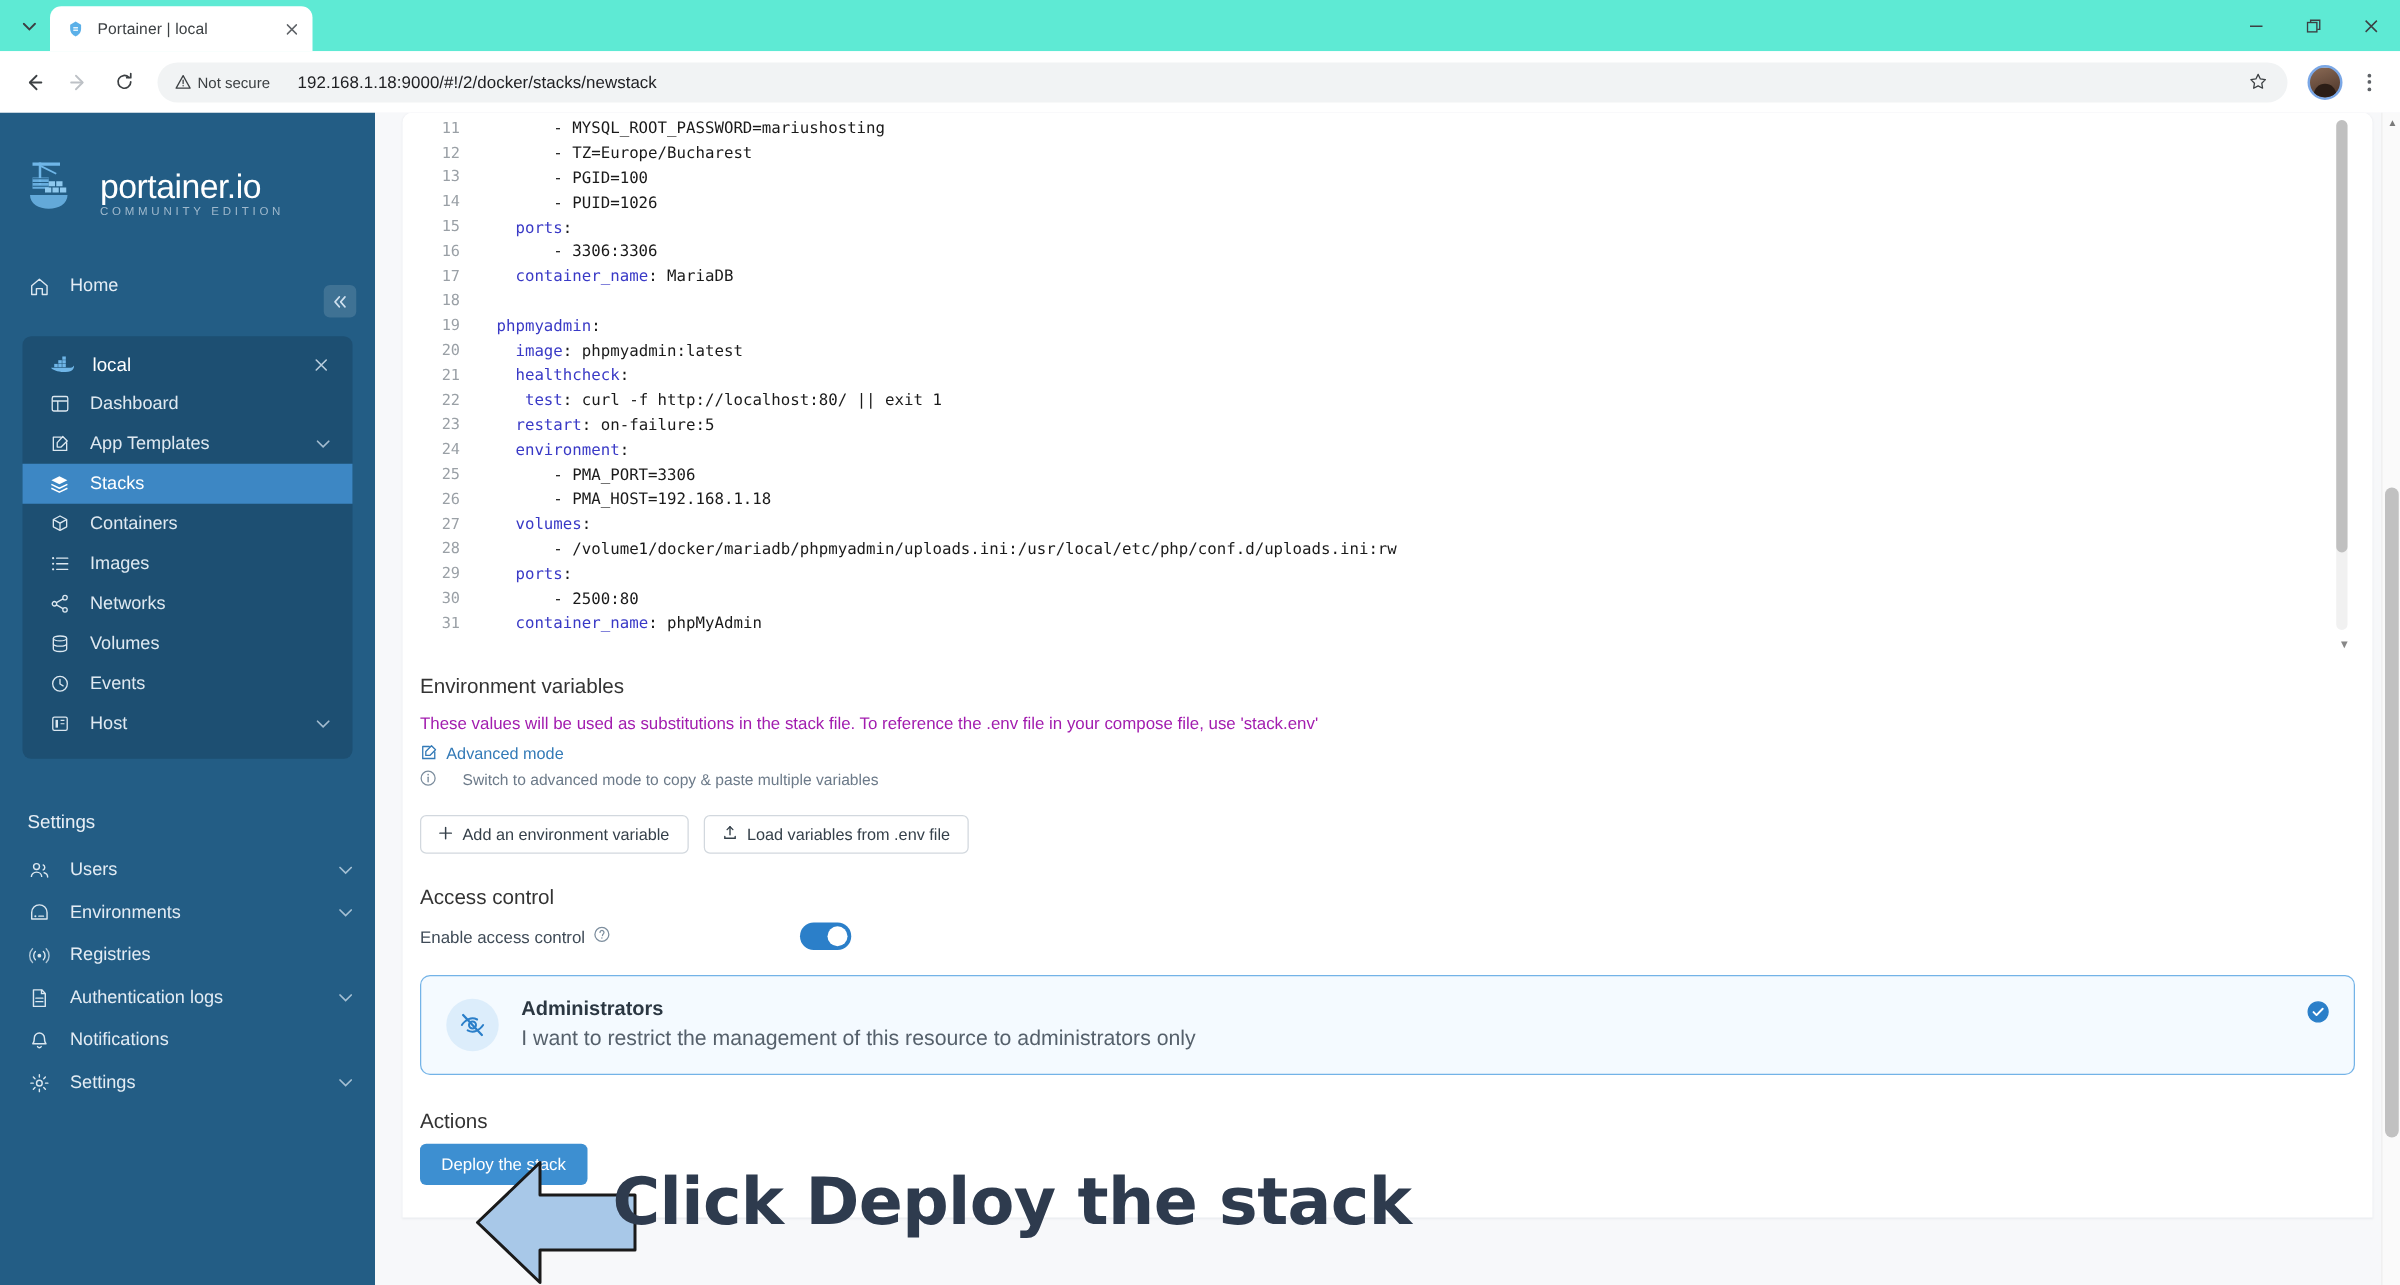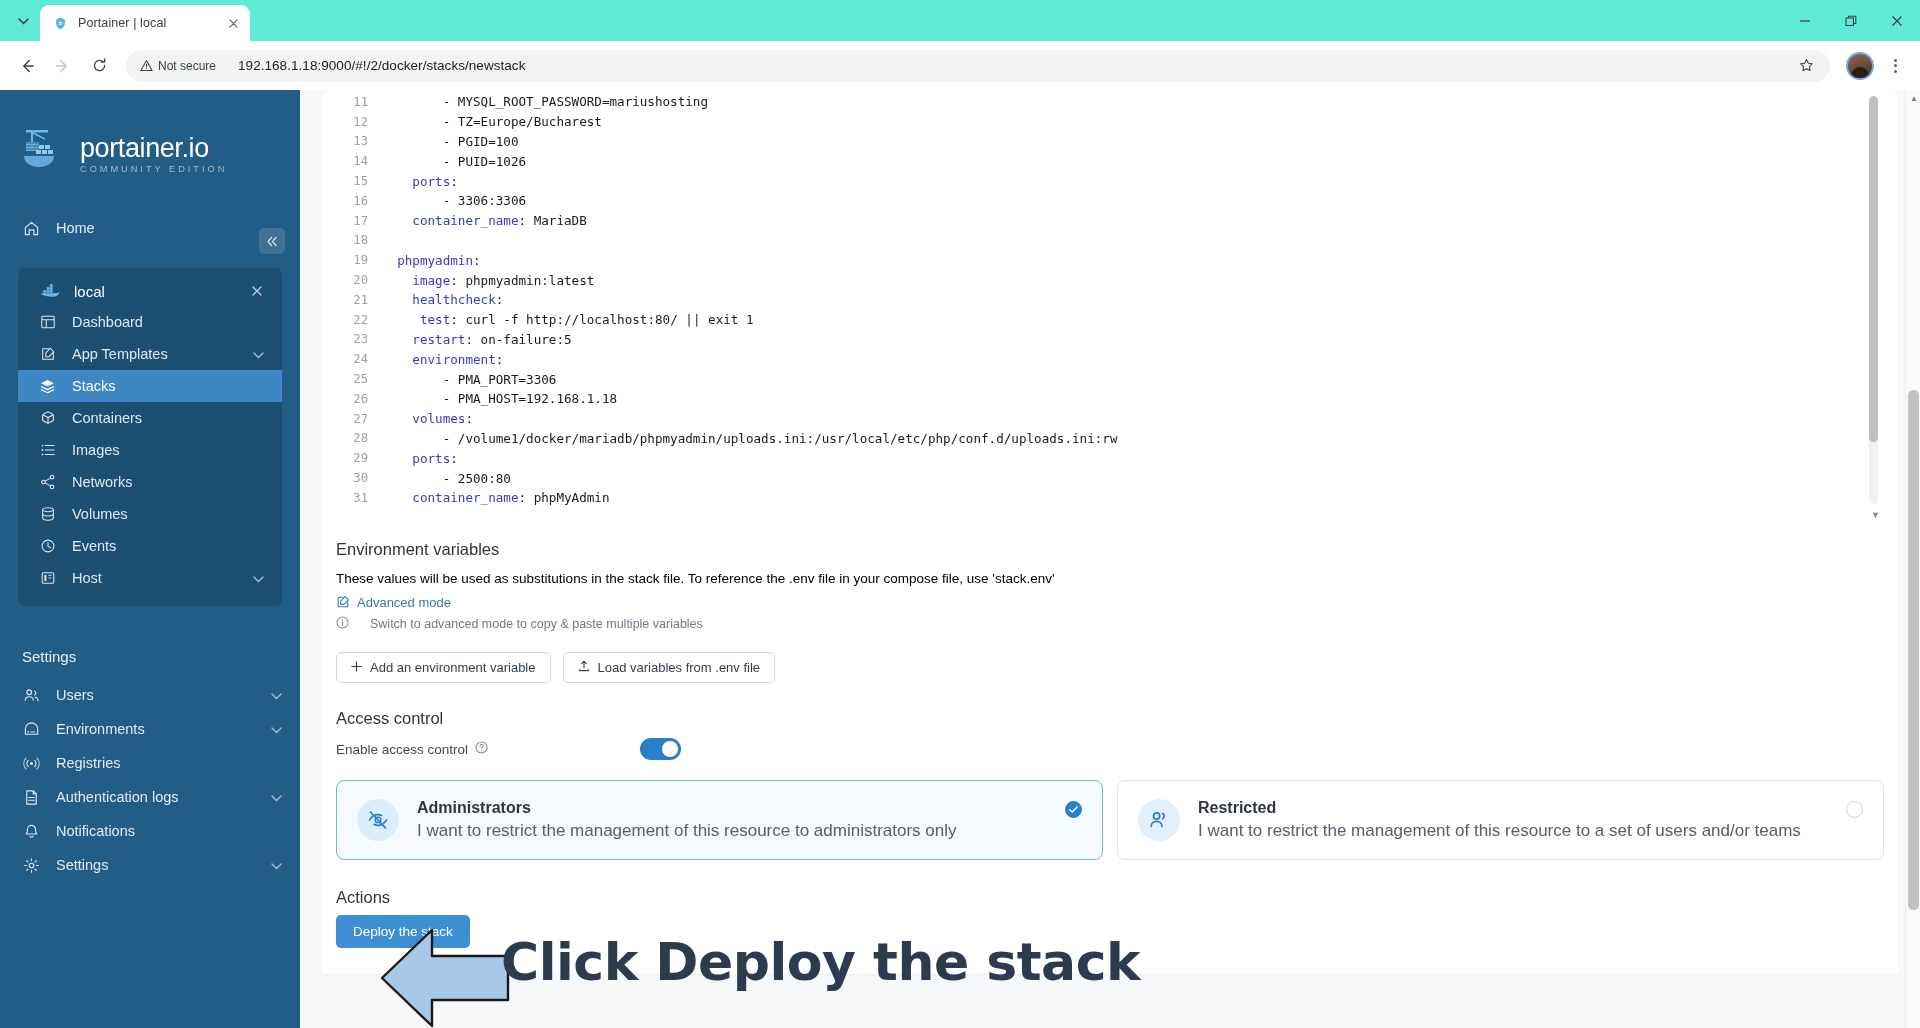--- a/index.html
+++ b/index.html
@@ -210,21 +210,21 @@
   .editor-arrow-down {
     position: absolute; right: 4px; bottom: 2px;
     color: #888; font-size: 9px;
   }
 
   .section { padding: 0 14px; }
   .section-title {
     font-size: 16.5px; color: #333; margin: 18px 0 10px 0;
     font-weight: 400;
   }
-  .section-desc { font-size: 13.5px; color: #000000; line-height: 1.5; }
+  .section-desc { font-size: 13.5px; color: #a21caf; line-height: 1.5; }
   .link-row {
     display: flex; align-items: flex-start; gap: 7px; margin-top: 6px;
     font-size: 13px; color: #337ab7; cursor: pointer;
   }
   .hint-row {
     display: flex; align-items: center; gap: 21px; margin-top: 4px;
     font-size: 12.5px; color: #6c7a89;
   }
   .btn-row { display: flex; gap: 12px; margin-top: 20px; }
   .btn-light {
@@ -272,21 +272,21 @@
   .deploy-btn {
     height: 33px; padding: 0 17px; border: none; border-radius: 5px;
     background: #3d8fd1; color: #ffffff; font-size: 13.5px;
     cursor: pointer; font-family: "Liberation Sans", sans-serif;
     display: inline-flex; align-items: center;
   }
 
   
   .annot-arrow { position: absolute; left: 380px; top: 928px; pointer-events: none; }
   .annot-text {
-    position: absolute; left: 501px; top: 932px;
+    position: absolute; left: 490px; top: 932px;
     font-family: "DejaVu Sans", sans-serif; font-size: 52px;
     color: #2e3b4e; font-weight: 700; letter-spacing: -0.5px;
     white-space: nowrap; pointer-events: none;
   }
 
   
   .page-sb {
     position: absolute; right: 0; top: 90px; width: 15px; height: 938px;
     background: #fafafa; border-left: 1px solid #ededed;
   }
@@ -797,34 +797,20 @@
               <span>
                 <span class="opt-title" style="display:block">Administrators</span>
                 <span class="opt-desc" style="display:block">I want to restrict the management of this resource to administrators only</span>
               </span>
               <span class="opt-check">
                 <svg width="11" height="11" viewBox="0 0 12 12">
                     <path d="M2 6.2l2.6 2.6L10 3.3" stroke="#ffffff" stroke-width="1.7" fill="none" stroke-linecap="round" stroke-linejoin="round"></path>
                   </svg>
               </span>
             </div>
-            <div class="opt">
-              <span class="opt-ico">
-                <svg width="24" height="24" viewBox="0 0 24 24">
-                    <circle cx="9.6" cy="8" r="3.1" stroke="#2b7fc9" stroke-width="1.7" fill="none"></circle>
-                    <path d="M4.2 18.5c0-3.1 2.4-5.2 5.4-5.2s5.4 2.1 5.4 5.2" stroke="#2b7fc9" stroke-width="1.7" fill="none" stroke-linecap="round"></path>
-                    <path d="M15.6 5.5a2.9 2.9 0 010 5.2" stroke="#2b7fc9" stroke-width="1.7" fill="none" stroke-linecap="round"></path>
-                  </svg>
-              </span>
-              <span>
-                <span class="opt-title" style="display:block">Restricted</span>
-                <span class="opt-desc" style="display:block">I want to restrict the management of this resource to a set of users and/or teams</span>
-              </span>
-              <span class="opt-check"></span>
-            </div>
           </div>
         </div>
 
         <div class="section" style="padding-bottom:26px;">
           <div class="section-title" style="margin-top:24px;margin-bottom:8px;">Actions</div>
           <button class="deploy-btn">Deploy the stack</button>
         </div>
       </div>
 
     </div>

